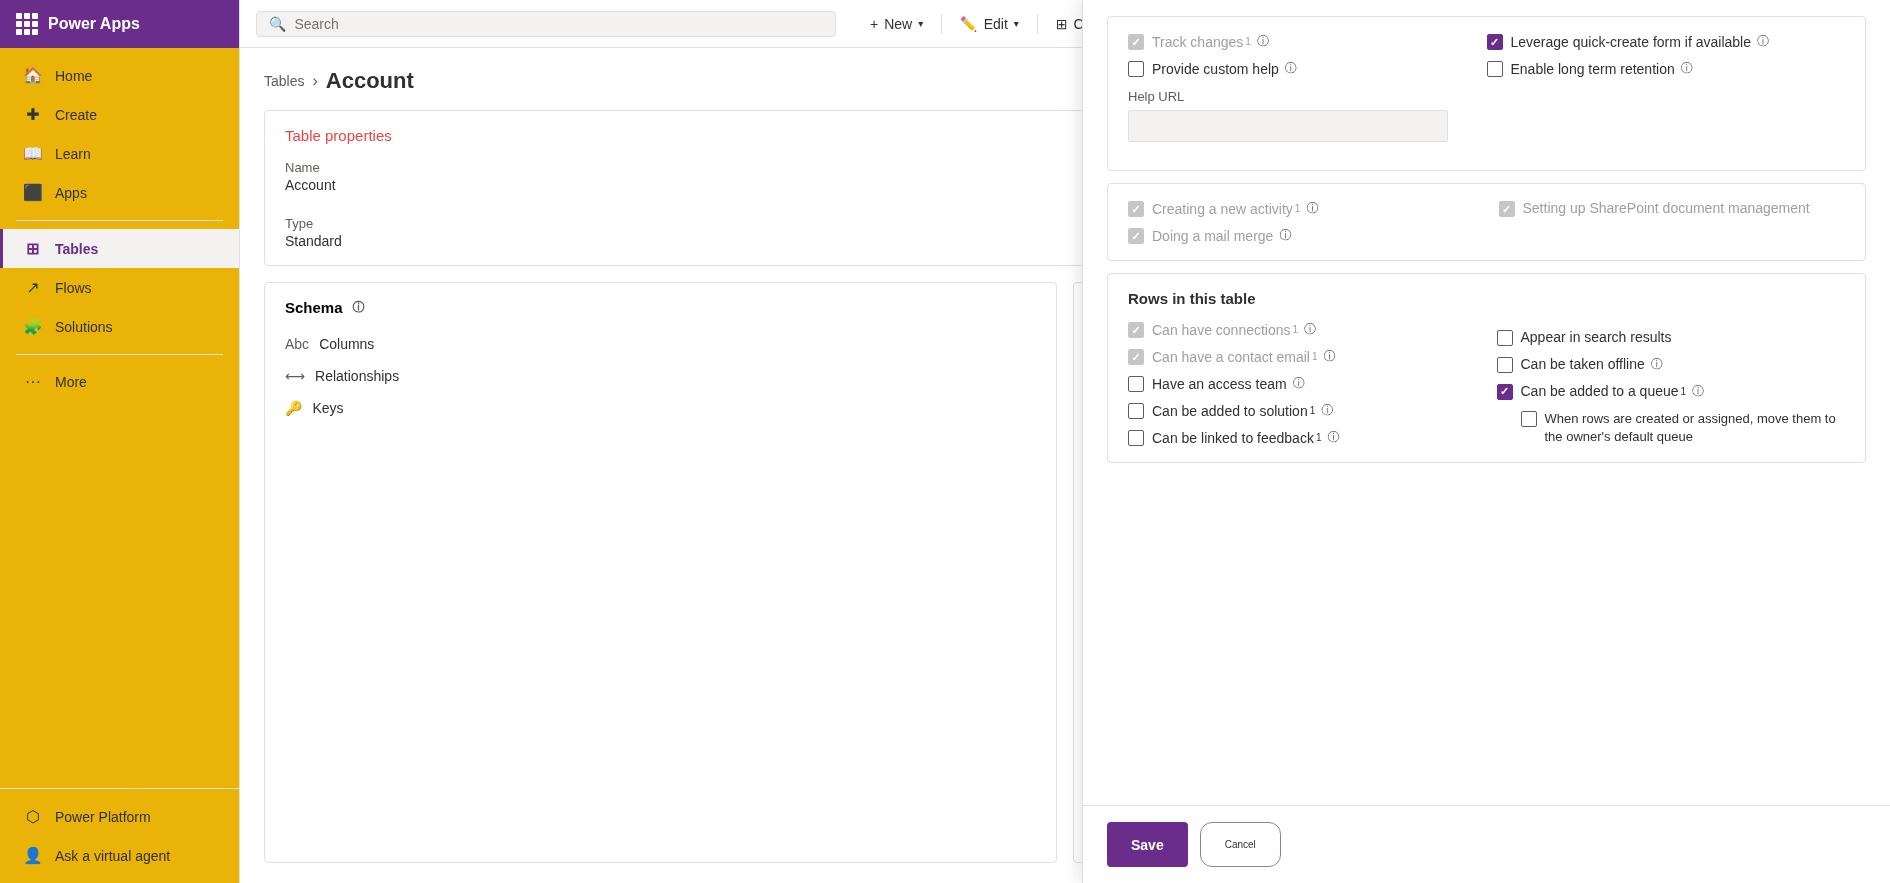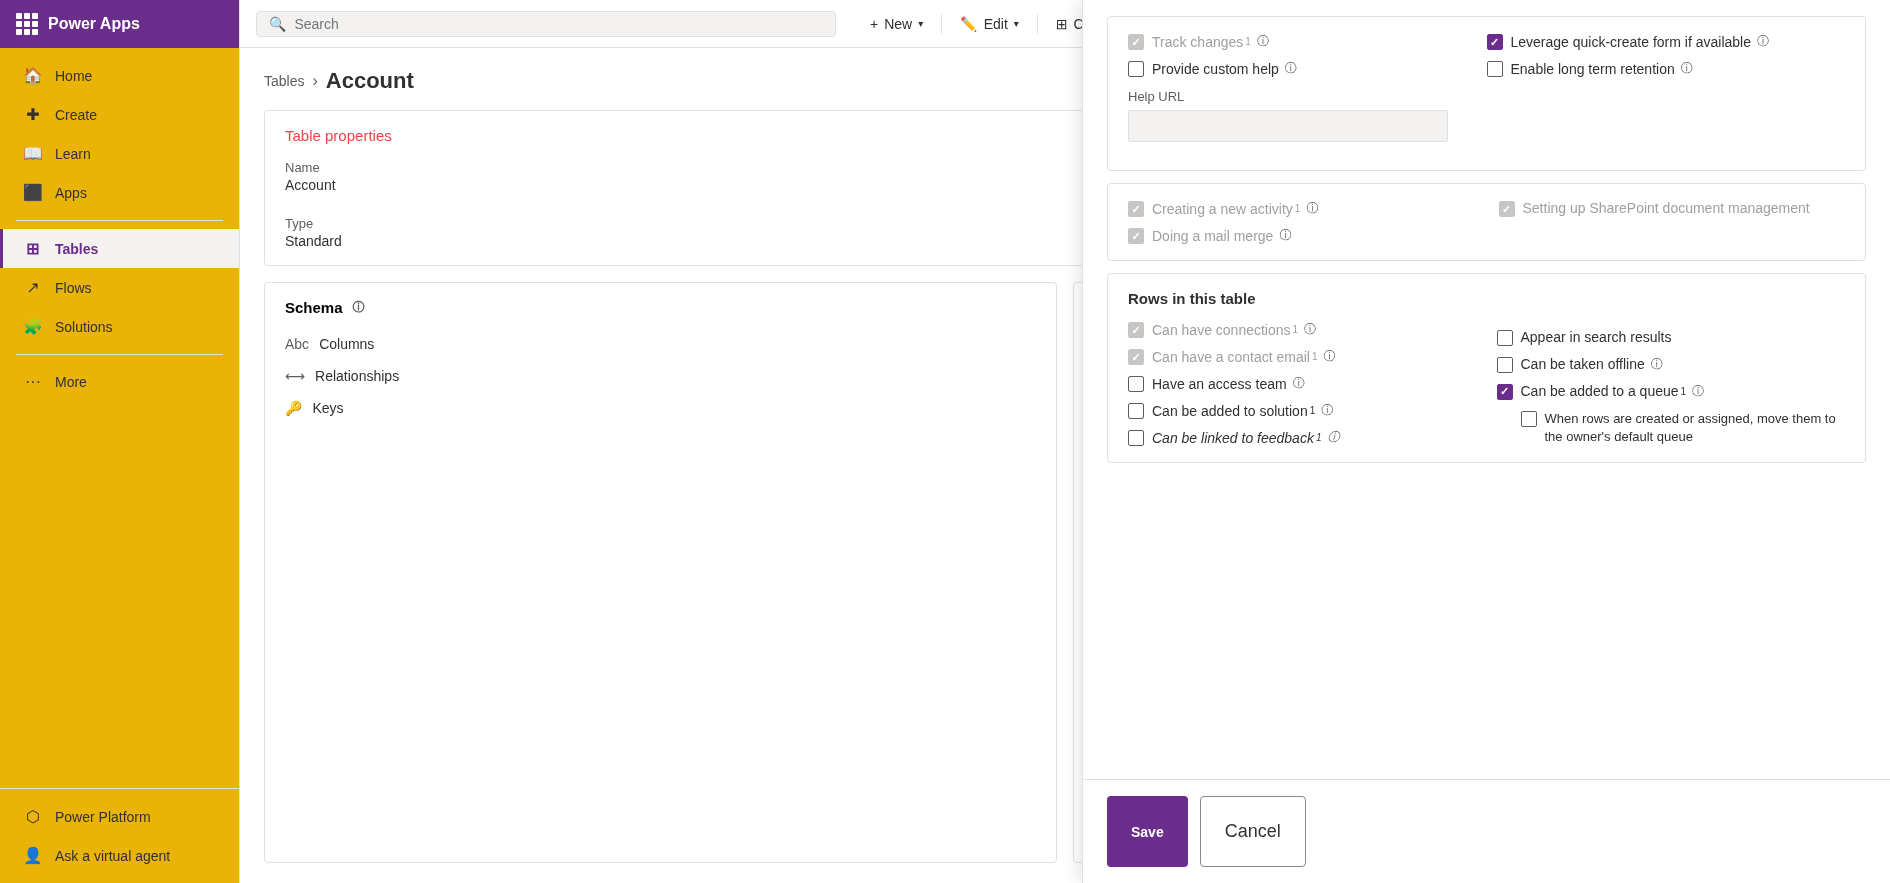--- a/index.html
+++ b/index.html
@@ -295,23 +295,23 @@
       padding: 8px 24px;
       border-radius: 4px;
       font-size: 14px;
       font-weight: 600;
       cursor: pointer;
     }
     .btn-cancel {
       background: #fff;
       color: #323130;
       border: 1px solid #8a8886;
-      padding: 24px 24px;
-      border-radius: 4px;
-      font-size: 18px;
+      padding: 16px 24px;
+      border-radius: 12px;
+      font-size: 10px;
       cursor: pointer;
     }
 
     .top-row-checkboxes {
       display: flex;
       justify-content: space-between;
       margin-bottom: 12px;
     }
     .col-half { flex: 1; }
   </style>
@@ -587,21 +587,21 @@
               </div>
             </div>
             <div class="checkbox-row" style="margin-top:10px;">
               <div class="cb"></div>
               <div class="label-with-info">
                 <span>Can be added to solution</span>
                 <span class="superscript">1</span>
                 <span class="info-icon">ⓘ</span>
               </div>
             </div>
-            <div class="checkbox-row" style="margin-top:10px;font-style:italic;">
+            <div class="checkbox-row" style="margin-top:10px;">
               <div class="cb"></div>
               <div class="label-with-info">
                 <span>Can be linked to feedback</span>
                 <span class="superscript">1</span>
                 <span class="info-icon">ⓘ</span>
               </div>
             </div>
           </div>
           <div style="flex:1;">
             <div class="checkbox-row">

